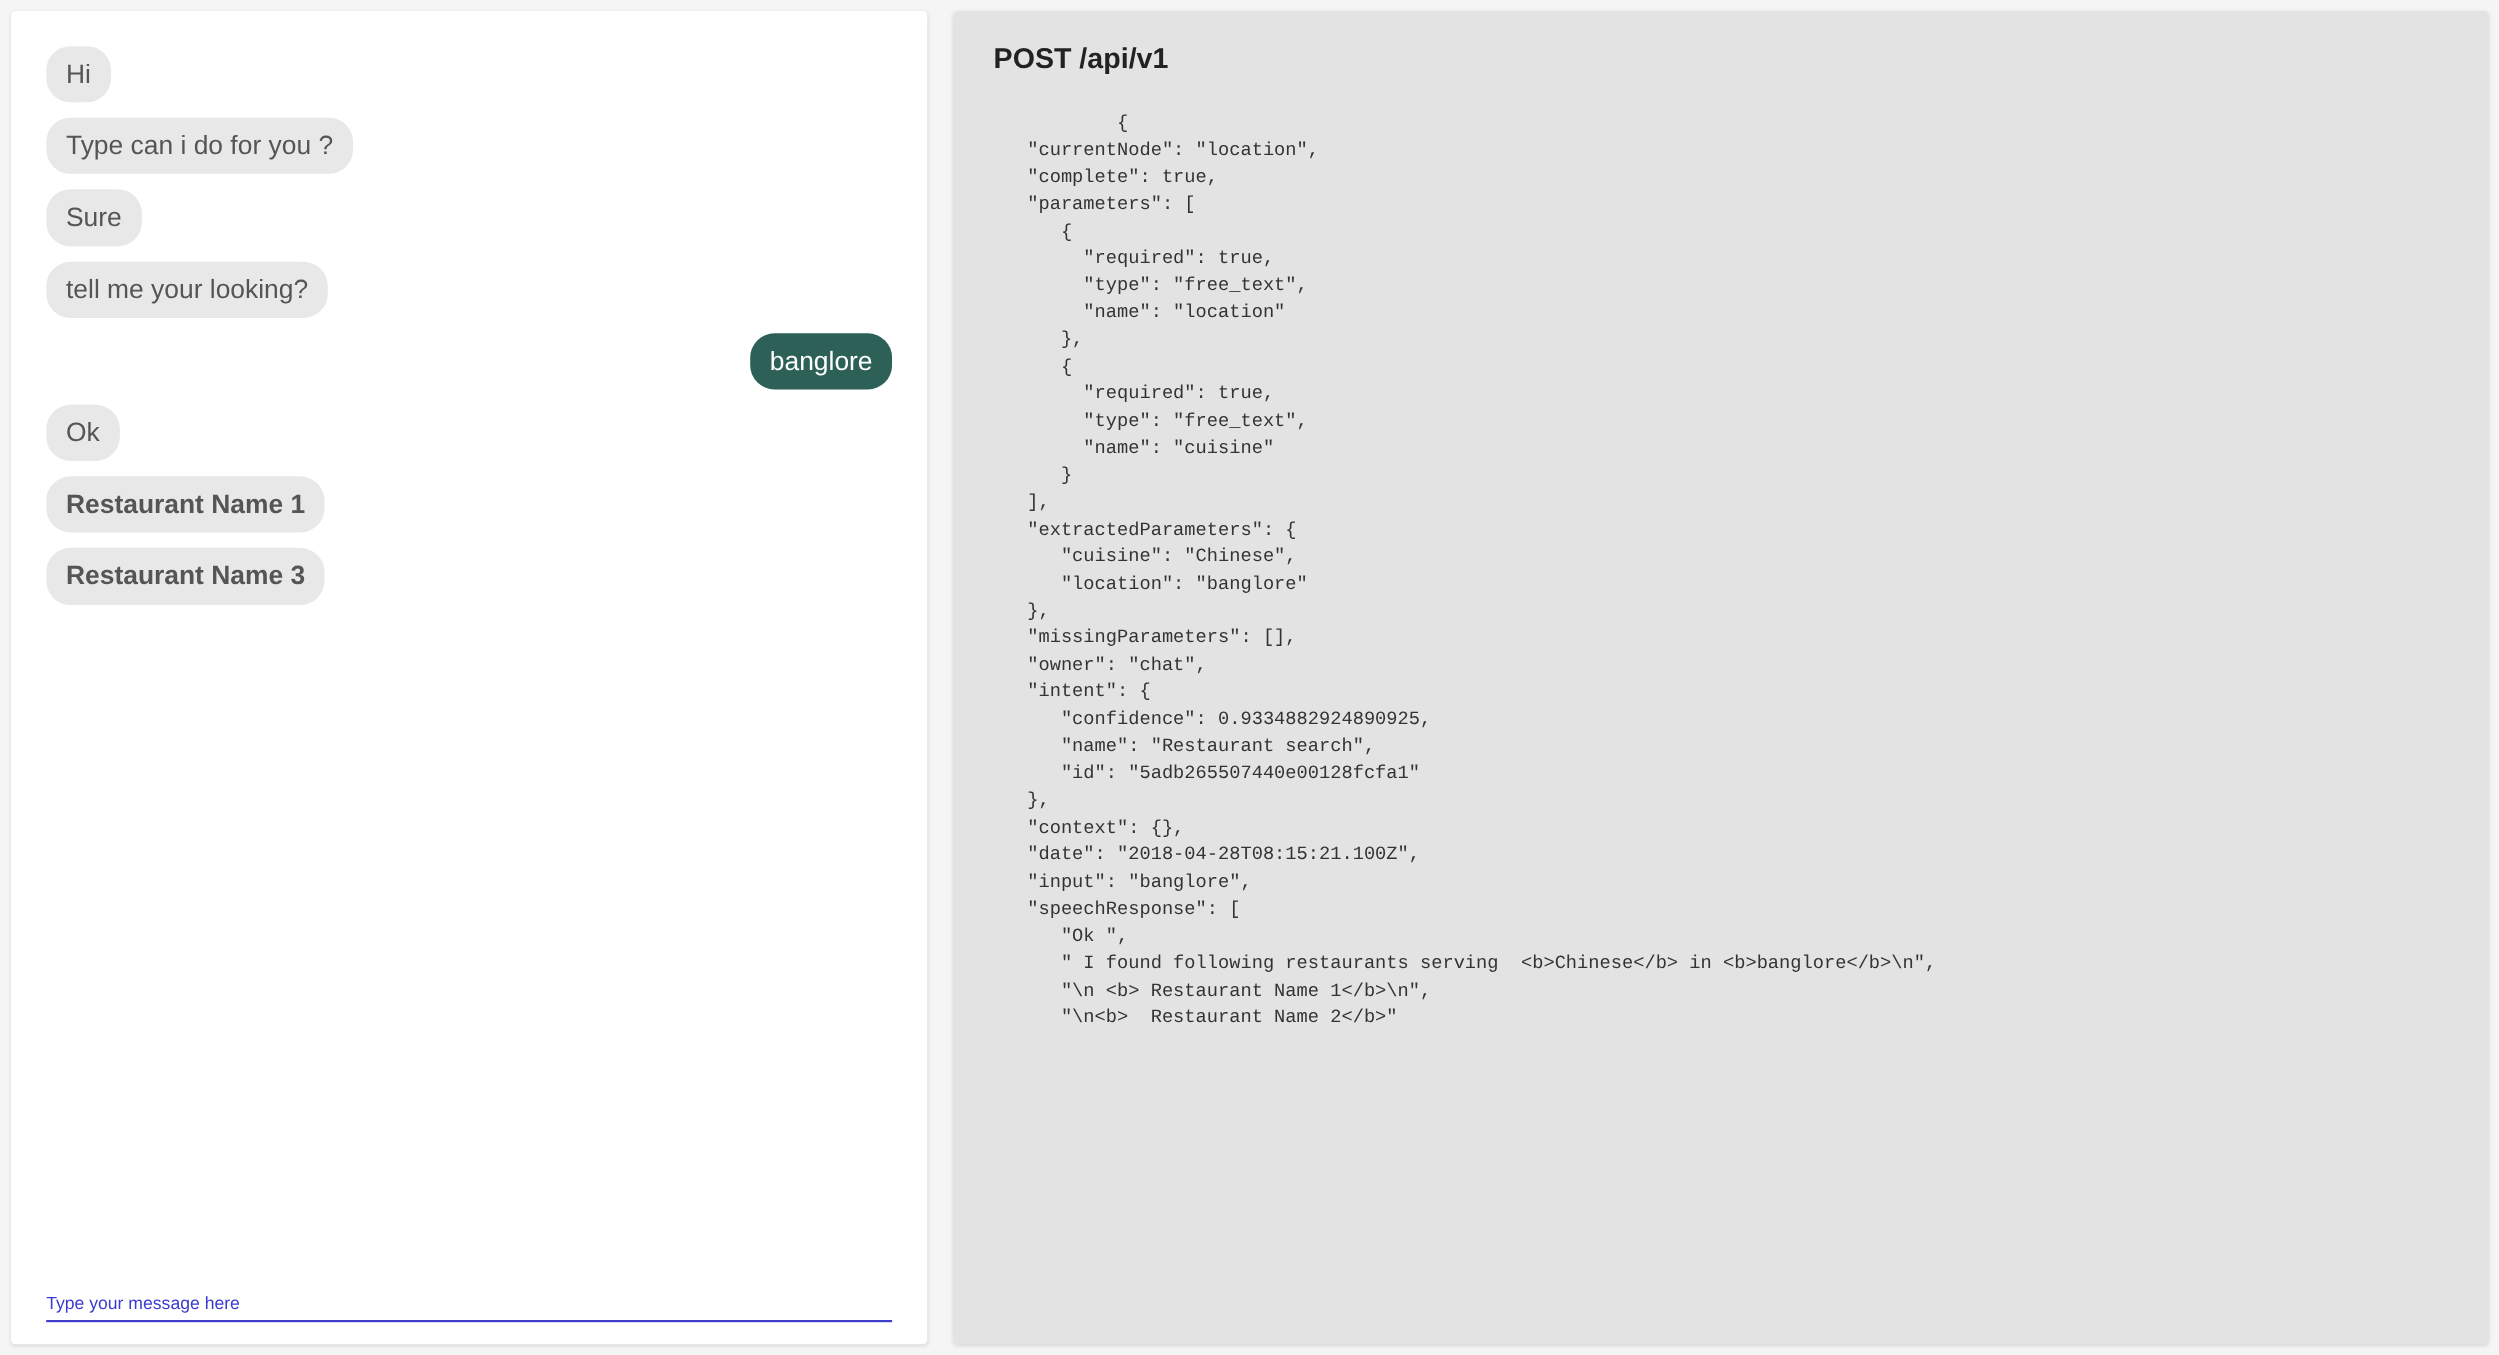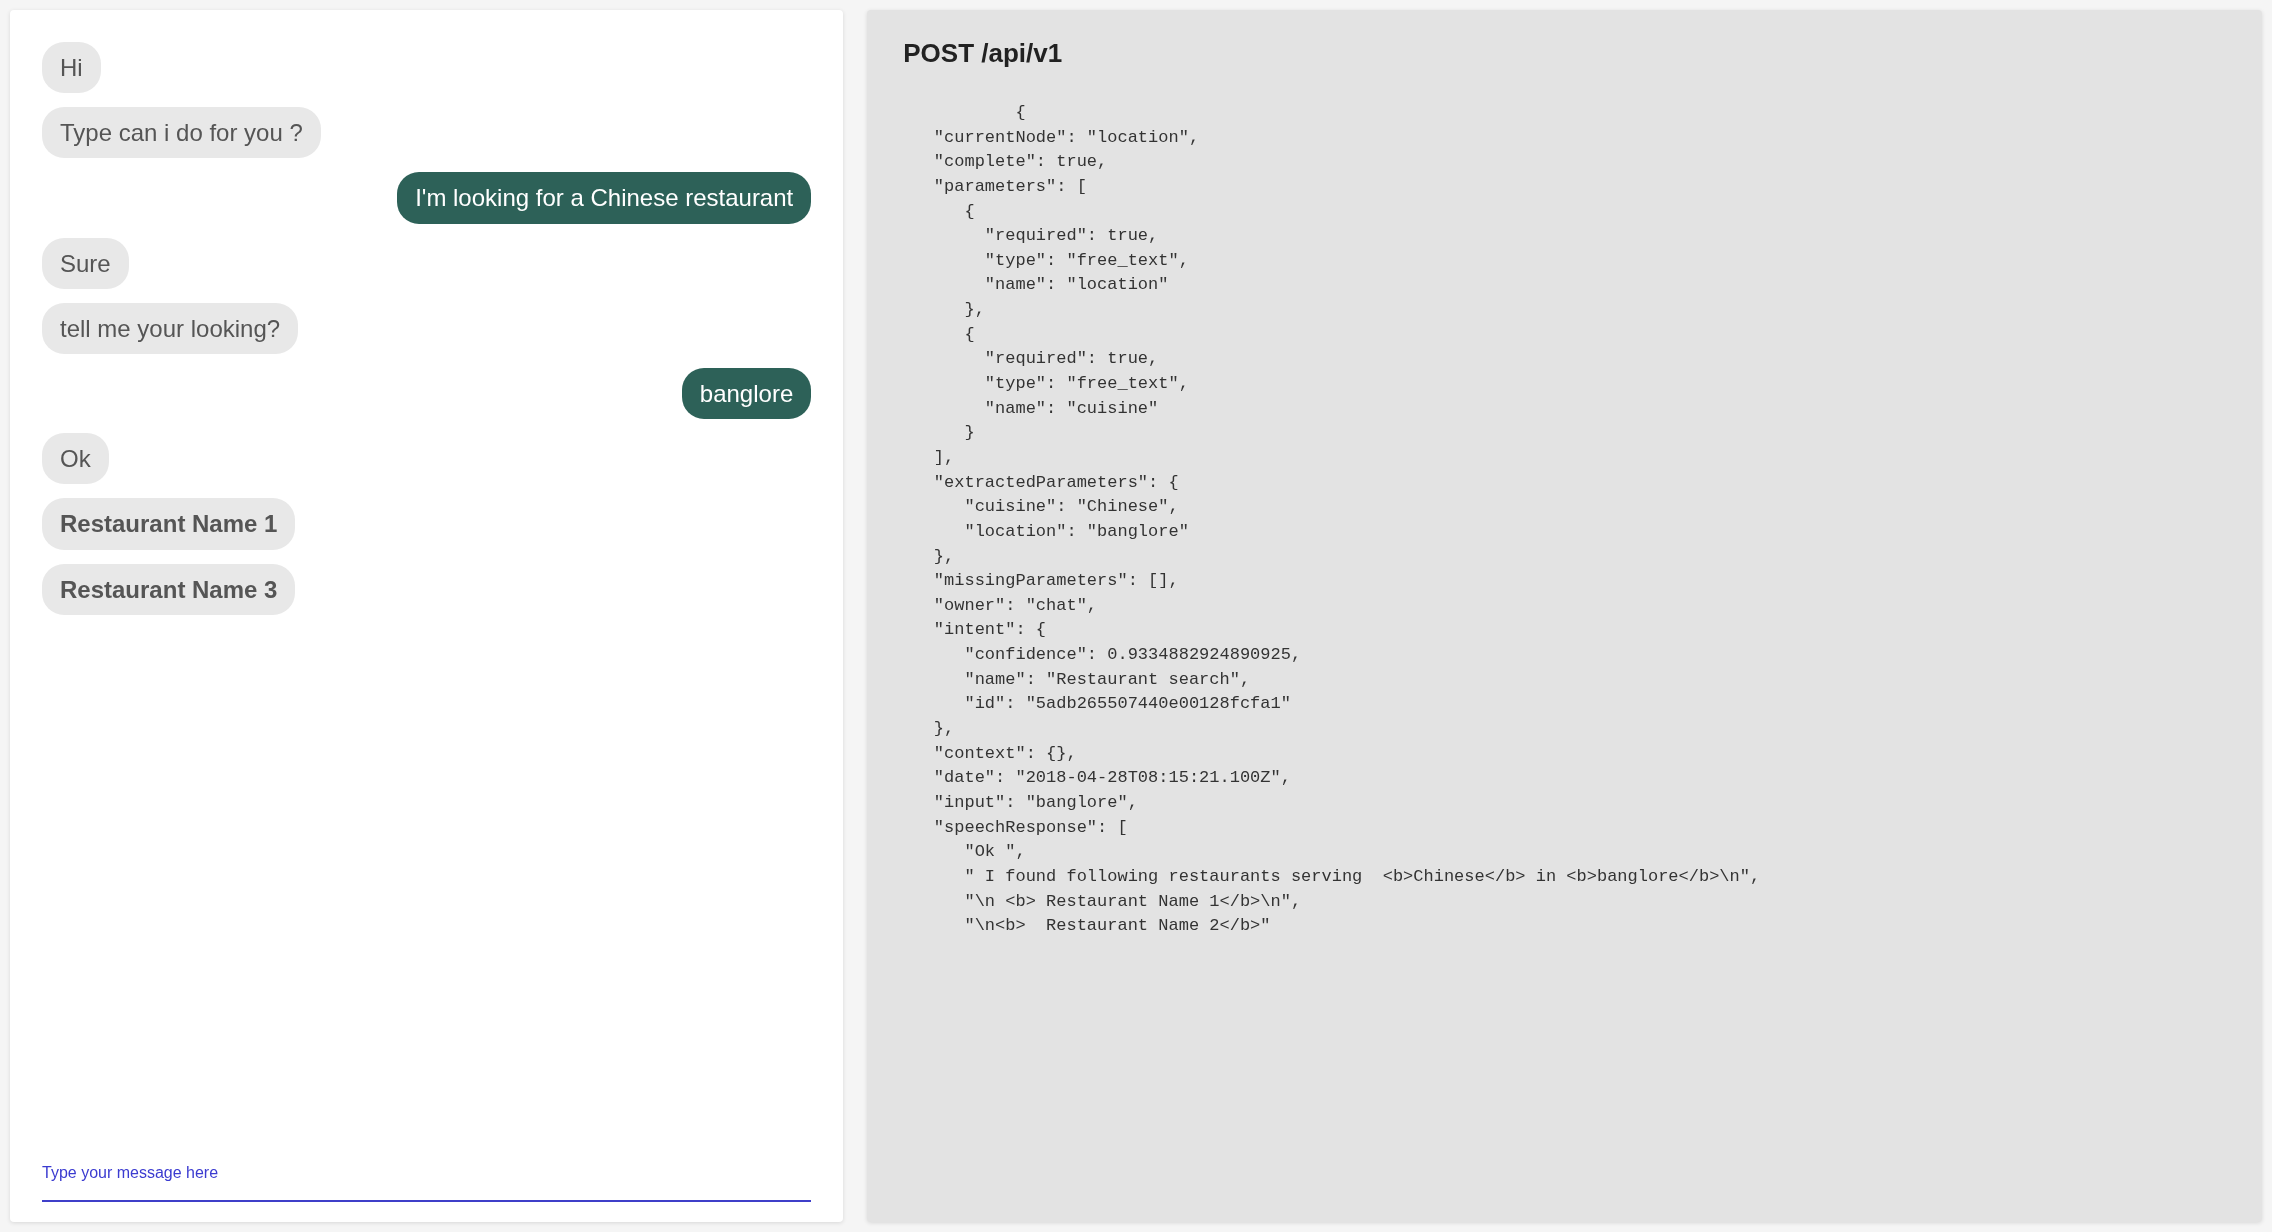--- a/index.html
+++ b/index.html
@@ -67,21 +67,21 @@
   .input-area {
     margin-top: 40px;
   }
   .chat-input {
     width: 100%;
     border: none;
     border-bottom: 2px solid #3f3fc9;
     background: transparent;
     font-size: 16px;
     color: #3434c0;
-    padding: 8px 0 18px 0;
+    padding: 8px 0 5px 0;
     outline: none;
   }
   .chat-input::placeholder {
     color: #3b3bd0;
   }
   .api-title {
     font-size: 26px;
     font-weight: 700;
     color: #222;
     margin-bottom: 32px;
@@ -96,21 +96,20 @@
 </style>
 </head>
 <body>
 
 <div class="container">
 
   <div class="panel chat-panel">
     <div class="messages" id="messages">
         <div class="msg bot">Hi</div>
         <div class="msg bot">Type can i do for you ?</div>
-        <div class="msg user">I'm looking for a Chinese restaurant</div>
         <div class="msg bot">Sure</div>
         <div class="msg bot">tell me your looking?</div>
         <div class="msg user">banglore</div>
         <div class="msg bot">Ok</div>
         <div class="msg bot boldonly">Restaurant Name 1</div>
         <div class="msg bot boldonly">Restaurant Name 3</div>
       </div>
     <div class="input-area">
       <input class="chat-input" type="text" placeholder="Type your message here" style="">
     </div>

